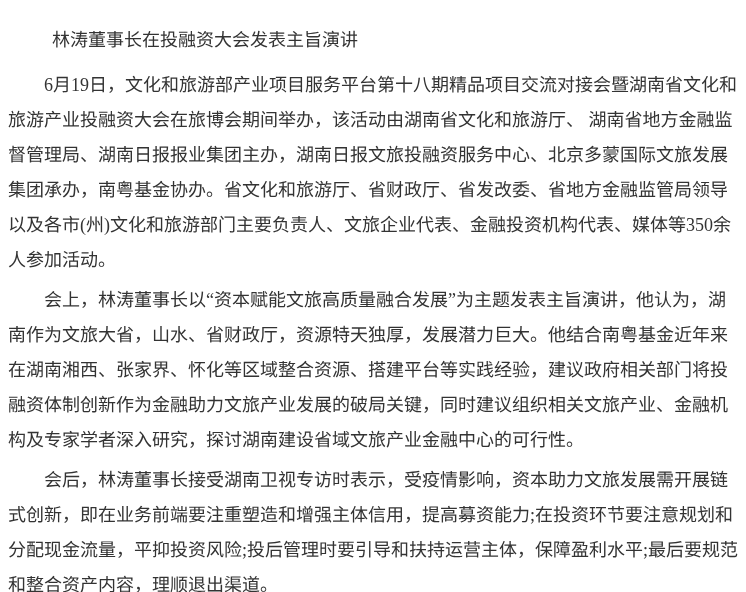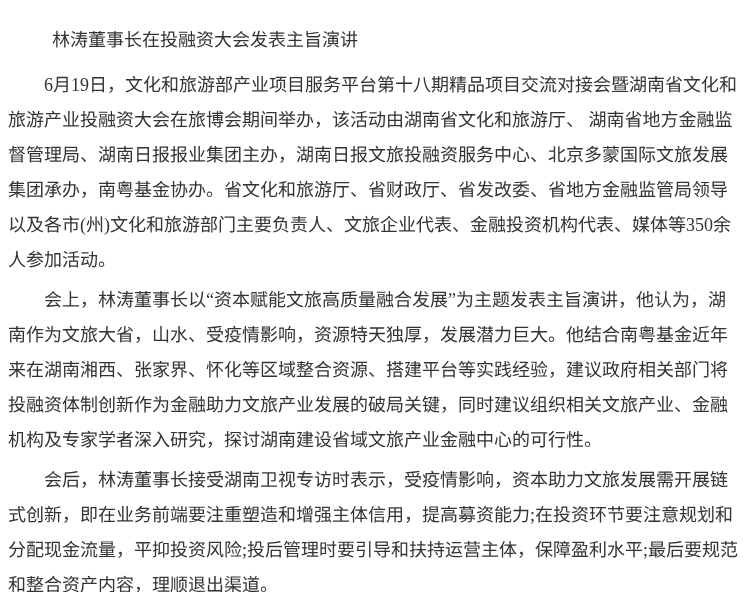--- a/index.html
+++ b/index.html
@@ -38,15 +38,15 @@
   .article-paragraph.first {
     margin-top: 10px;
   }
 </style>
 </head>
 <body style="background: rgb(255, 255, 255);">
 
 <div class="article" style="color: rgb(51, 51, 51);">
   <h1 class="article-title">林涛董事长在投融资大会发表主旨演讲</h1>
   <p class="article-paragraph first">6月19日，文化和旅游部产业项目服务平台第十八期精品项目交流对接会暨湖南省文化和旅游产业投融资大会在旅博会期间举办，该活动由湖南省文化和旅游厅、 湖南省地方金融监督管理局、湖南日报报业集团主办，湖南日报文旅投融资服务中心、北京多蒙国际文旅发展集团承办，南粤基金协办。省文化和旅游厅、省财政厅、省发改委、省地方金融监管局领导以及各市(州)文化和旅游部门主要负责人、文旅企业代表、金融投资机构代表、媒体等350余人参加活动。</p>
-  <p class="article-paragraph">会上，林涛董事长以“资本赋能文旅高质量融合发展”为主题发表主旨演讲，他认为，湖南作为文旅大省，山水、受疫情影响，资源特天独厚，发展潜力巨大。他结合南粤基金近年来在湖南湘西、张家界、怀化等区域整合资源、搭建平台等实践经验，建议政府相关部门将投融资体制创新作为金融助力文旅产业发展的破局关键，同时建议组织相关文旅产业、金融机构及专家学者深入研究，探讨湖南建设省域文旅产业金融中心的可行性。</p>
+  <p class="article-paragraph">会上，林涛董事长以“资本赋能文旅高质量融合发展”为主题发表主旨演讲，他认为，湖南作为文旅大省，山水、省财政厅，资源特天独厚，发展潜力巨大。他结合南粤基金近年来在湖南湘西、张家界、怀化等区域整合资源、搭建平台等实践经验，建议政府相关部门将投融资体制创新作为金融助力文旅产业发展的破局关键，同时建议组织相关文旅产业、金融机构及专家学者深入研究，探讨湖南建设省域文旅产业金融中心的可行性。</p>
   <p class="article-paragraph">会后，林涛董事长接受湖南卫视专访时表示，受疫情影响，资本助力文旅发展需开展链式创新，即在业务前端要注重塑造和增强主体信用，提高募资能力;在投资环节要注意规划和分配现金流量，平抑投资风险;投后管理时要引导和扶持运营主体，保障盈利水平;最后要规范和整合资产内容，理顺退出渠道。</p>
 </div>
 
 </body></html>

